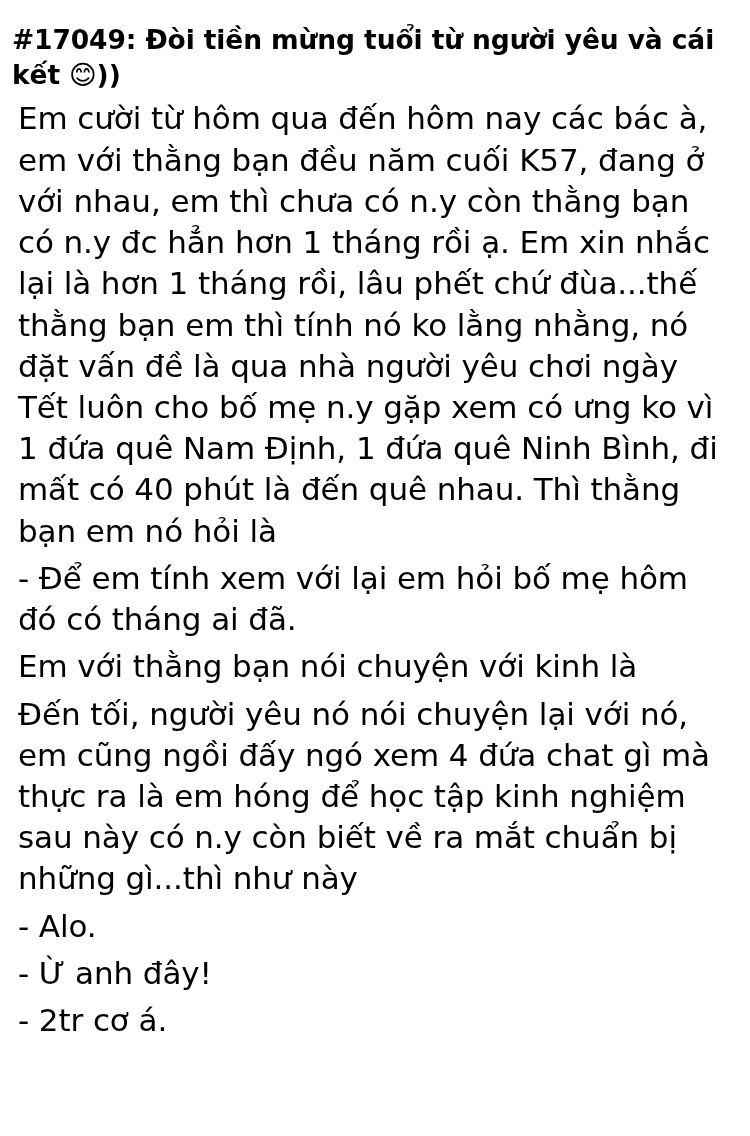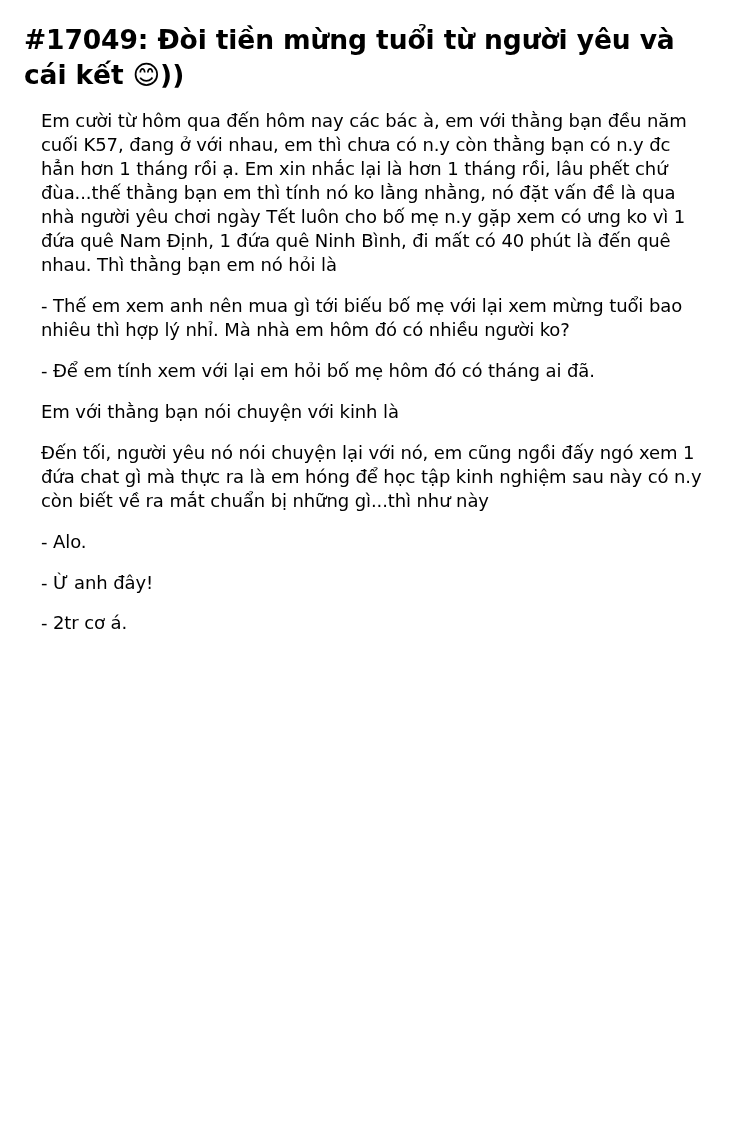--- a/index.html
+++ b/index.html
@@ -8,46 +8,45 @@
     background: #ffffff;
   }
   body {
     width: 750px;
     min-height: 1136px;
     font-family: "DejaVu Sans", "Liberation Sans", sans-serif;
     color: #000000;
     -webkit-font-smoothing: antialiased;
   }
   .post {
-    padding: 22px 24px 0 24px;
+    padding: 22px 24px 0 12px;
     box-sizing: border-box;
     width: 750px;
   }
   .post-line {
-    font-size: 18px;
+    font-size: 31px;
     line-height: 1.33;
     letter-spacing: -0.1px;
     white-space: pre-wrap;
     word-wrap: break-word;
-    margin: 17px;
+    margin: 6px;
   }
   .title-line {
     font-size: 26.5px;
     line-height: 1.33;
     letter-spacing: -0.1px;
     margin: 0;
     white-space: pre-wrap;
   }
 </style>
 </head>
 <body>
 
 <div class="post">
   <h1 class="title-line">#17049: Đòi tiền mừng tuổi từ người yêu và cái kết 😊))</h1>
   <p class="post-line">Em cười từ hôm qua đến hôm nay các bác à, em với thằng bạn đều năm cuối K57, đang ở với nhau, em thì chưa có n.y còn thằng bạn có n.y đc hẳn hơn 1 tháng rồi ạ. Em xin nhắc lại là hơn 1 tháng rồi, lâu phết chứ đùa...thế thằng bạn em thì tính nó ko lằng nhằng, nó đặt vấn đề là qua nhà người yêu chơi ngày Tết luôn cho bố mẹ n.y gặp xem có ưng ko vì 1 đứa quê Nam Định, 1 đứa quê Ninh Bình, đi mất có 40 phút là đến quê nhau. Thì thằng bạn em nó hỏi là</p>
-  <p class="post-line">- Thế em xem anh nên mua gì tới biếu bố mẹ với lại xem mừng tuổi bao nhiêu thì hợp lý nhỉ. Mà nhà em hôm đó có nhiều người ko?</p>
   <p class="post-line">- Để em tính xem với lại em hỏi bố mẹ hôm đó có tháng ai đã.</p>
   <p class="post-line">Em với thằng bạn nói chuyện với kinh là</p>
-  <p class="post-line">Đến tối, người yêu nó nói chuyện lại với nó, em cũng ngồi đấy ngó xem 1 đứa chat gì mà thực ra là em hóng để học tập kinh nghiệm sau này có n.y còn biết về ra mắt chuẩn bị những gì...thì như này</p>
+  <p class="post-line">Đến tối, người yêu nó nói chuyện lại với nó, em cũng ngồi đấy ngó xem 4 đứa chat gì mà thực ra là em hóng để học tập kinh nghiệm sau này có n.y còn biết về ra mắt chuẩn bị những gì...thì như này</p>
   <p class="post-line">- Alo.</p>
   <p class="post-line">- Ừ anh đây!</p>
   <p class="post-line">- 2tr cơ á.</p>
 </div>
 
 </body></html>

